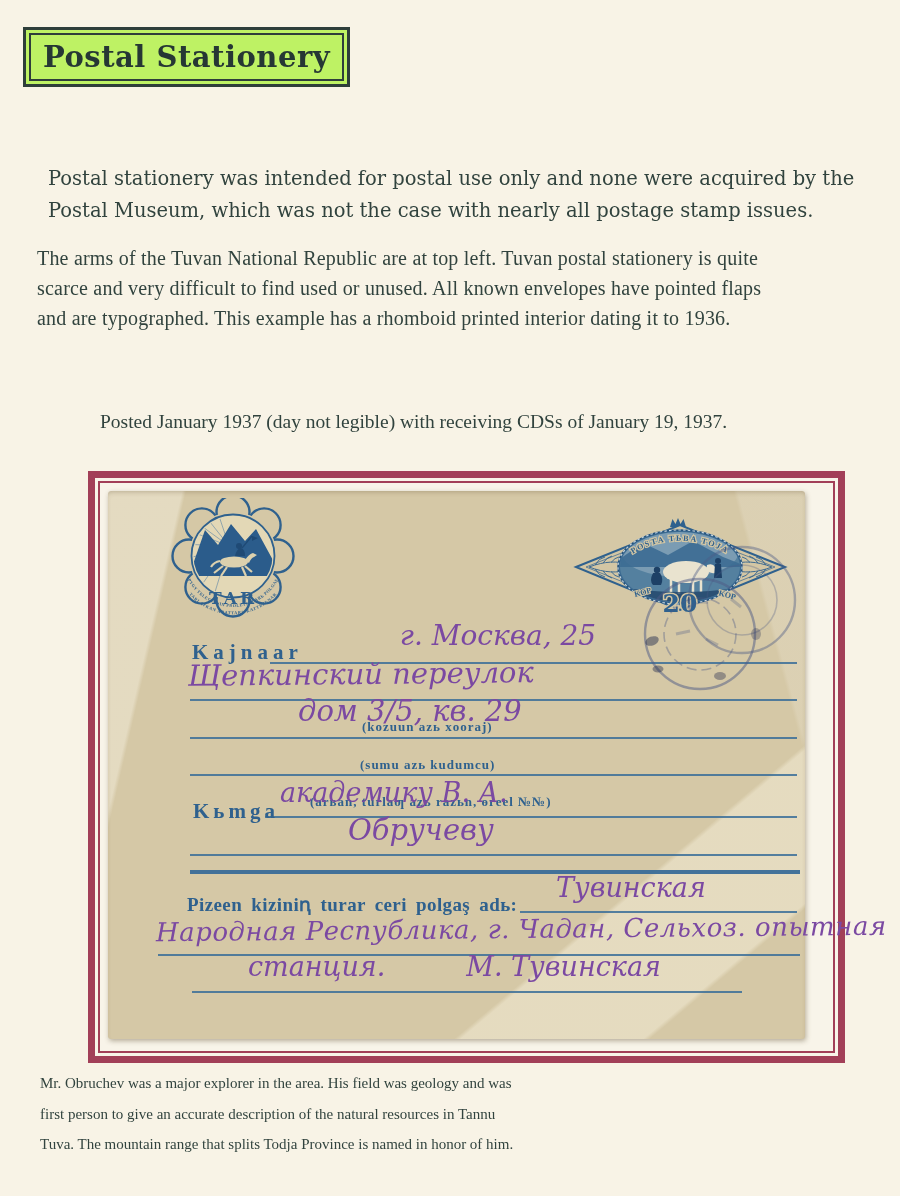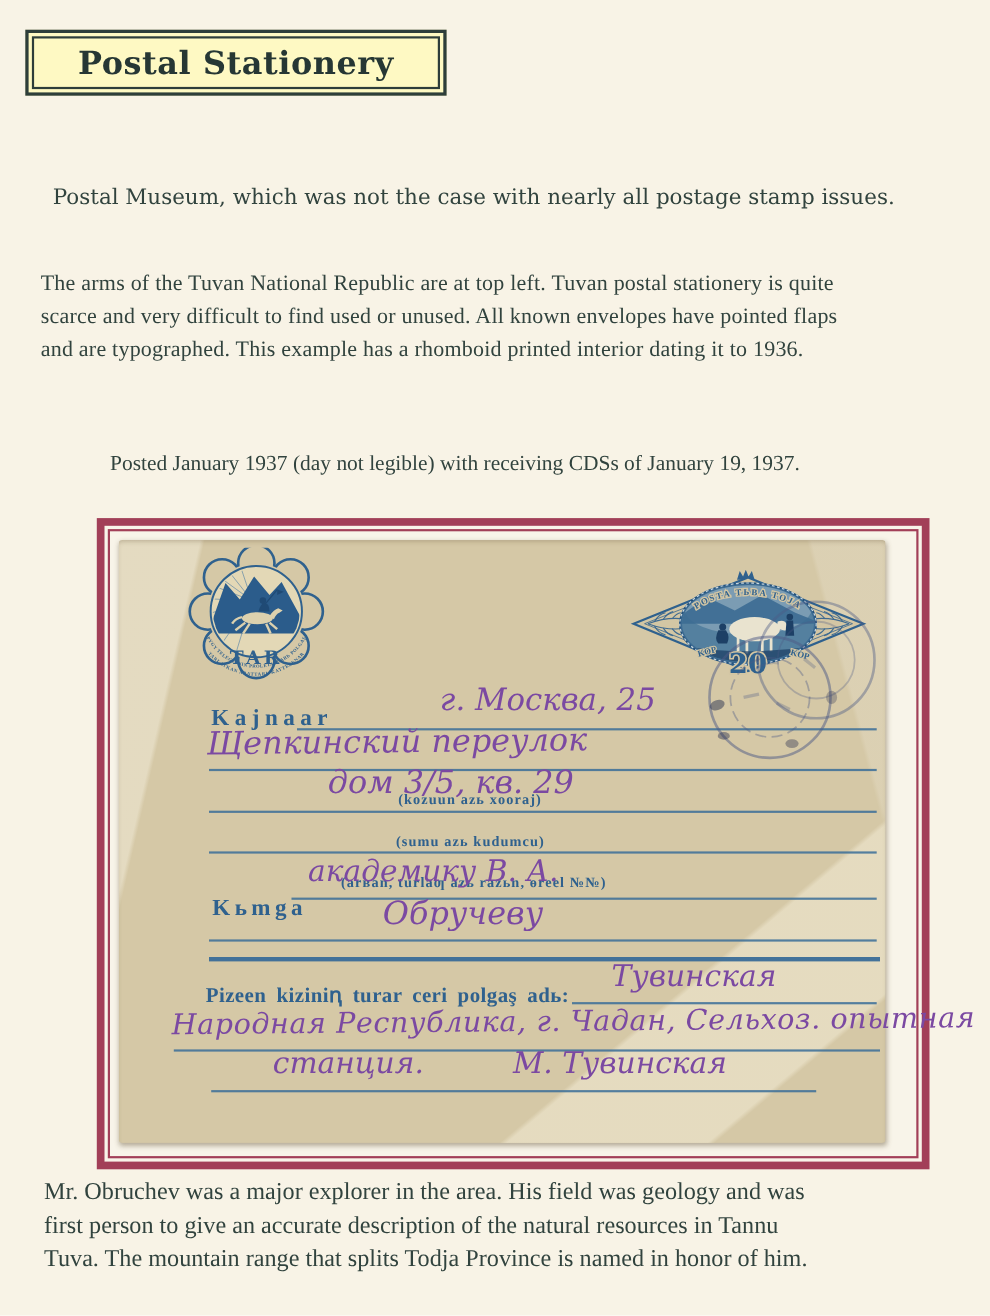--- a/index.html
+++ b/index.html
@@ -1,35 +1,35 @@
 <!DOCTYPE html>
 <html><head>
 <meta charset="utf-8">
 <style>
   html,body{margin:0;padding:0;}
   .page{position:relative;width:900px;height:1196px;background:#f8f3e6;overflow:hidden;
         font-family:"Liberation Serif",serif;color:#31433e;}
   .abs{position:absolute;}
   
-  .title-box{position:absolute;left:23px;top:27px;width:383px;height:60px;
-             border:3px solid #2e3e3a;background:#fef9c3;box-sizing:border-box;}
+  .title-box{position:absolute;left:23px;top:27px;width:327px;height:60px;
+             border:3px solid #2e3e3a;background:#bef264;box-sizing:border-box;}
   .title-box-inner{position:absolute;inset:3px;border:2px solid #2e3e3a;
                    display:flex;align-items:center;justify-content:center;}
   .title-text{font-family:"DejaVu Serif",serif;font-weight:bold;font-size:29px;
               letter-spacing:0.5px;color:#263734;}
   .year{position:absolute;left:0;top:94px;width:900px;text-align:center;
         font-family:"DejaVu Serif",serif;font-weight:bold;font-size:22px;}
   .para1{position:absolute;left:48px;top:163px;width:820px;
          font-family:"DejaVu Serif",serif;font-size:19.5px;line-height:31.5px;}
   .para2{position:absolute;left:37px;top:243px;width:835px;
          font-size:20px;line-height:30px;letter-spacing:0.2px;}
   .caption{position:absolute;left:100px;top:407px;width:740px;
            font-size:19.5px;line-height:30.5px;}
   .footer{position:absolute;left:40px;top:1068px;width:830px;
-          font-size:22px;line-height:30.5px;}
+          font-size:15px;line-height:30.5px;}
   
   .frame{position:absolute;left:88px;top:471px;width:757px;height:592px;
          border:7px solid #a23f58;background:#f8f4e9;box-sizing:border-box;}
   .frame-inner{position:absolute;inset:3px;border:2px solid #a23f58;}
   .env{position:absolute;left:8px;top:8px;width:697px;height:548px;border-radius:3px;
        background:
         linear-gradient(103deg, rgba(233,225,202,0.75) 0%, rgba(233,225,202,0.75) 9%, rgba(0,0,0,0) 9.5%),
         linear-gradient(255deg, rgba(224,214,188,0.6) 0%, rgba(224,214,188,0.6) 8%, rgba(0,0,0,0) 8.5%),
         linear-gradient(140deg, rgba(0,0,0,0) 74%, rgba(233,224,198,0.8) 74.5%, rgba(233,224,198,0.8) 88%, rgba(0,0,0,0) 88.5%),
         #d5c8a6;
@@ -50,20 +50,21 @@
 <div class="page">
 
   <div class="title-box">
     <div class="title-box-inner">
       <span class="title-text">Postal Stationery</span>
     </div>
   </div>
 
 
   <div class="para1">
+    <div>Postal stationery was intended for postal use only and none were acquired by the</div>
     <div>Postal Museum, which was not the case with nearly all postage stamp issues.</div>
   </div>
 
   <div class="para2">
     <div>The arms of the Tuvan National Republic are at top left.  Tuvan postal stationery is quite</div>
     <div>scarce and very difficult to find used or unused. All known envelopes have pointed flaps</div>
     <div>and are typographed.  This example has a rhomboid printed interior dating it to 1936.</div>
   </div>
 
   <div class="caption">
@@ -199,21 +200,21 @@
         <div class="rule" style="left:82px;top:363px;width:607px"></div>
         <div class="rule thick" style="left:82px;top:379px;width:610px"></div>
         <div class="rule" style="left:412px;top:420px;width:277px"></div>
         <div class="rule" style="left:50px;top:463px;width:642px"></div>
         <div class="rule" style="left:84px;top:500px;width:550px"></div>
 
         <div class="plabel big" style="left:84px;top:149px">Kajnaar</div>
         <div class="plabel hint" style="left:254px;top:211px;width:200px">(kozuun azь xooraj)</div>
         <div class="plabel hint" style="left:252px;top:249px;width:200px">(sumu azь kudumcu)</div>
         <div class="plabel hint" style="left:202px;top:286px;width:300px">(arвan, turlaƣ azь razьn, өreel №№)</div>
-        <div class="plabel big" style="left:85px;top:322px;letter-spacing:4px">Kьmga</div>
+        <div class="plabel big" style="left:85px;top:308px;letter-spacing:4px">Kьmga</div>
         <div class="plabel sender" style="left:79px;top:400px">Pizeen kiziniꞑ turar ceri polgaş adь:</div>
 
         <div class="hw" style="left:190px;top:128px;width:400px;text-align:center;font-size:28px">г. Москва, 25</div>
         <div class="hw" style="left:80px;top:166px;font-size:29px;transform:rotate(-0.6deg)">Щепкинский переулок</div>
         <div class="hw" style="left:190px;top:203px;font-size:29px">дом 3/5, кв. 29</div>
         <div class="hw" style="left:172px;top:286px;font-size:27px">академику В. А.</div>
         <div class="hw" style="left:240px;top:322px;font-size:29px">Обручеву</div>
         <div class="hw" style="left:448px;top:381px;font-size:27px">Тувинская</div>
         <div class="hw" style="left:48px;top:423px;font-size:26px;letter-spacing:0.5px;transform:rotate(-0.5deg)">Народная Республика, г. Чадан, Сельхоз. опытная</div>
         <div class="hw" style="left:140px;top:460px;font-size:27px">станция.   М. Тувинская</div>

